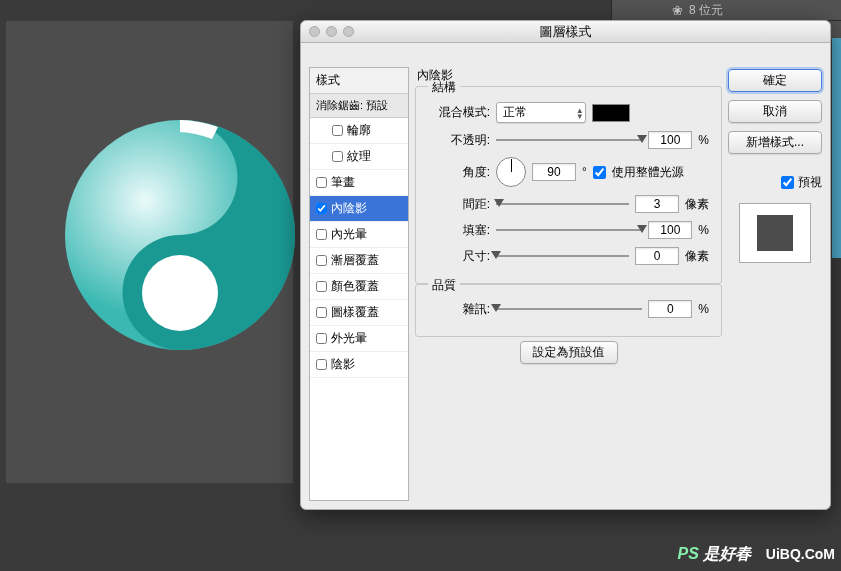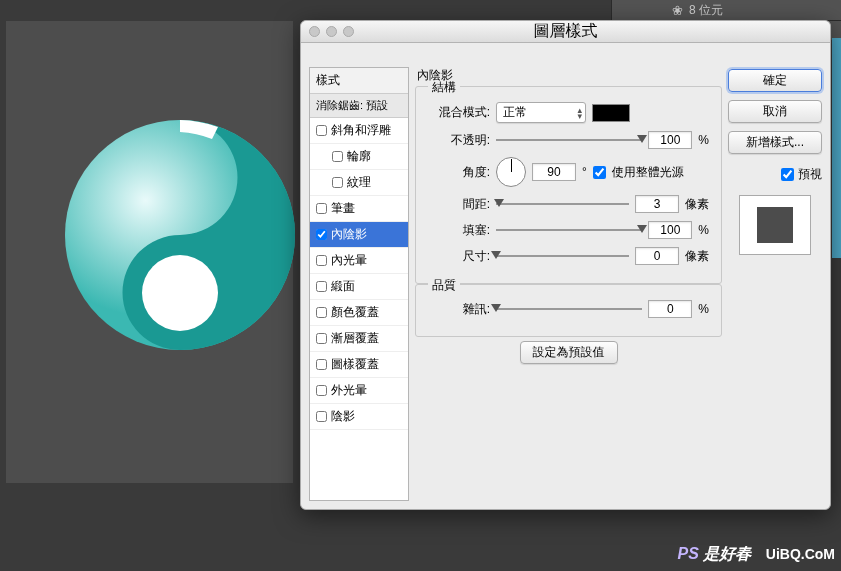--- a/index.html
+++ b/index.html
@@ -7,21 +7,21 @@
 
 .ps-bg { position: absolute; left: 0; top: 0; width: 841px; height: 571px; background: #3a3a3a; }
 .canvas-rect { position: absolute; left: 6px; top: 21px; width: 287px; height: 462px; background: #4d4d4d; }
 .ps-right { position: absolute; right: 0; top: 0; width: 230px; height: 20px; background: #535353; border-left:1px solid #2b2b2b; display:flex; align-items:center; padding-left:60px; color:#ccc; font-size:12px;}
 .ps-right .icon { margin-right:6px; font-size:13px;}
 .ps-right2 { position: absolute; right:0; top:20px; width:230px; height:20px; background:#535353; border-top:1px solid #2b2b2b; border-left:1px solid #2b2b2b; color:#ccc; font-size:12px; padding-left:100px; display:flex; align-items:center;}
 
 .yinyang { position: absolute; left: 60px; top: 115px; width: 240px; height: 240px; }
 
 .dialog { position: absolute; left: 300px; top: 20px; width: 531px; height: 490px; background: #ececec; border: 1px solid #aaa; border-radius: 6px; box-shadow: 0 6px 24px rgba(0,0,0,0.5); }
-.dlg-titlebar { height: 22px; background: linear-gradient(#f6f6f6,#dcdcdc); border-bottom: 1px solid #b3b3b3; border-radius: 6px 6px 0 0; display: flex; align-items: center; justify-content: center; font-size: 16px; position: relative; }
+.dlg-titlebar { height: 22px; background: linear-gradient(#f6f6f6,#dcdcdc); border-bottom: 1px solid #b3b3b3; border-radius: 6px 6px 0 0; display: flex; align-items: center; justify-content: center; font-size: 13px; position: relative; }
 .traffic { position:absolute; left:8px; top:5px; display:flex; gap:6px;}
 .traffic span { width:11px; height:11px; border-radius:50%; background:#c8c8c8; border:1px solid #aaa; display:inline-block;}
 
 .dlg-body { display: flex; padding: 24px 8px 8px 8px; gap: 6px; height: calc(100% - 22px); }
 
 .styles-col { width: 100px; background: #fff; border: 1px solid #b5b5b5; font-size: 12px; }
 .styles-head { background: #f2f2f2; padding: 4px 6px; border-bottom: 1px solid #ccc; }
 .styles-sub { background: #e8e8e8; padding: 4px 6px; border-bottom: 1px solid #ccc; font-size: 11px; }
 .style-row { display:flex; align-items:center; padding: 4px 6px; border-bottom: 1px solid #eee; white-space: nowrap; }
 .style-row.indent { padding-left: 22px; }
@@ -47,26 +47,26 @@
 .angle-dial .hand { position:absolute; left:50%; top:5%; width:1px; height:45%; background:#000; transform-origin: bottom center; }
 
 .contour-sw { width:34px; height:22px; border:1px solid #888; background: linear-gradient(135deg,#fff 0%, #fff 48%, #888 49%, #888 51%, #fff 52%); }
 
 .btn-row { display:flex; gap:18px; justify-content:center; margin-top:4px;}
 .ps-btn { background: linear-gradient(#fdfdfd,#e5e5e5); border:1px solid #aaa; border-radius:4px; padding:2px 12px; font-size:12px; box-shadow:0 1px 1px rgba(0,0,0,.1);}
 .ps-btn.primary { border:1px solid #4a7ddb; box-shadow: 0 0 0 2px rgba(80,140,240,.35);}
 
 .right-col { width: 94px; display:flex; flex-direction:column; gap:8px; align-items:flex-end; padding-top:2px;}
 .right-col .ps-btn { width:100%; padding:2px 0; }
-.preview-chk { display:flex; align-items:center; font-size:12px; gap:4px; margin-top:4px; justify-content:center;}
+.preview-chk { display:flex; align-items:center; font-size:12px; gap:4px; margin-top:12px; justify-content:center;}
 .preview-box { margin-top:4px; width:72px; height:60px; background:#fff; border:1px solid #aaa; align-self:center; display:flex; align-items:center; justify-content:center;}
 .preview-box .inner { width:36px; height:36px; background:#4c4c4c; }
 
 .watermark { position:absolute; right:6px; bottom:6px; font-size:16px; color:#fff; font-style:italic; font-weight:600; }
-.watermark .ps { color:#c4b5fd; }
+.watermark .ps { color:#86efac; }
 .watermark .ub { font-size:14px; color:#fff; margin-left:10px; font-style:normal;}
 .ps-strip { position:absolute; right:0; top:38px; width:9px; height:220px; background:#4da7c6; }
 </style>
 </head>
 <body>
 
 <div class="ps-bg">
   <div class="canvas-rect"></div>
   <div class="ps-right">
     <span class="icon">❀</span>
@@ -105,24 +105,20 @@
       <span></span>
     </div>
     <span>圖層樣式</span>
   </div>
 
   <div class="dlg-body">
     <div class="styles-col">
       <div class="styles-head">樣式</div>
       <div class="styles-sub">消除鋸齒: 預設</div>
       <div id="styles-rows">
-          <div class="style-row">
-            <input type="checkbox" style="">
-            <span>斜角和浮雕</span>
-          </div>
           <div class="style-row indent">
             <input type="checkbox" style="">
             <span>輪廓</span>
           </div>
           <div class="style-row indent">
             <input type="checkbox" style="">
             <span>紋理</span>
           </div>
           <div class="style-row">
             <input type="checkbox" style="">
@@ -131,29 +127,25 @@
           <div class="style-row selected">
             <input type="checkbox" checked="" style="">
             <span>內陰影</span>
           </div>
           <div class="style-row">
             <input type="checkbox" style="">
             <span>內光暈</span>
           </div>
           <div class="style-row">
             <input type="checkbox" style="">
-            <span>緞面</span>
+            <span>漸層覆蓋</span>
           </div>
           <div class="style-row">
             <input type="checkbox" style="">
             <span>顏色覆蓋</span>
-          </div>
-          <div class="style-row">
-            <input type="checkbox" style="">
-            <span>漸層覆蓋</span>
           </div>
           <div class="style-row">
             <input type="checkbox" style="">
             <span>圖樣覆蓋</span>
           </div>
           <div class="style-row">
             <input type="checkbox" style="">
             <span>外光暈</span>
           </div>
           <div class="style-row">

